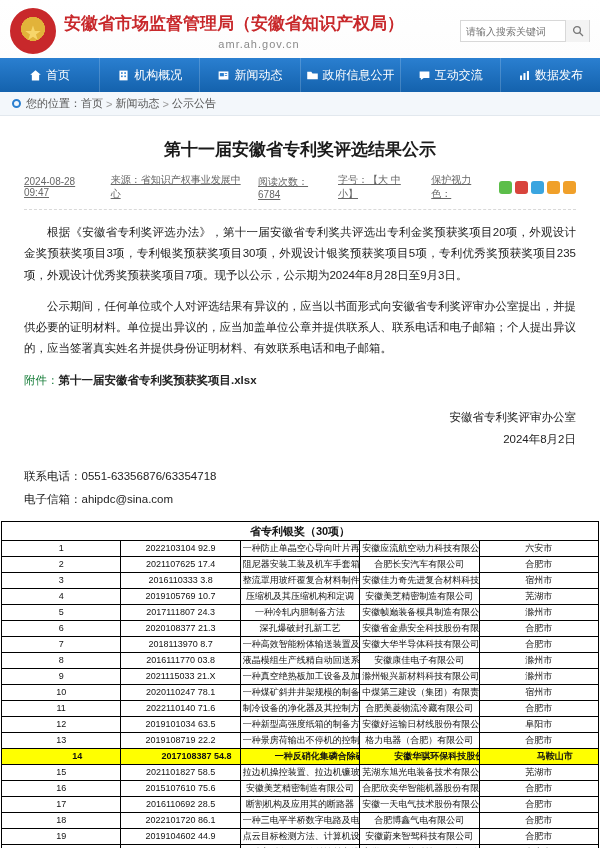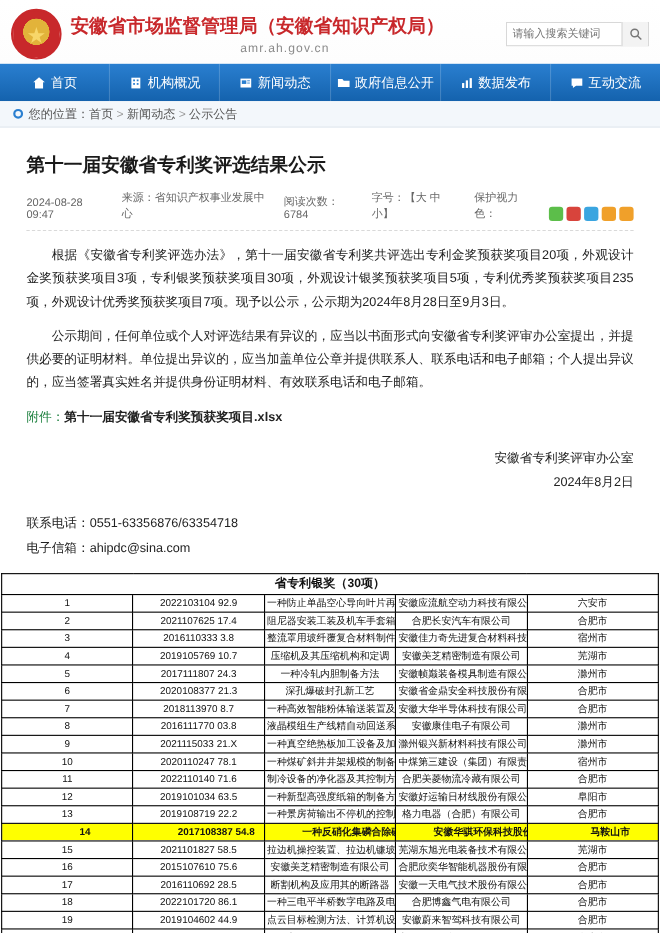--- a/index.html
+++ b/index.html
@@ -113,35 +113,37 @@
   .crumb .dot {
     width: 9px; height: 9px; border-radius: 50%;
     border: 2px solid #2a7fd0; margin-right: 5px;
   }
   .crumb a { color: #555; text-decoration: none; }
   .crumb .sep { margin: 0 3px; color: #999; }
 
   
   .article { padding: 14px 24px 0 24px; }
   .art-title {
+    text-align: center;
     font-size: 17px;
     font-weight: bold;
     color: #1a1a1a;
     margin: 8px 0 12px 0;
   }
   .meta {
     display: flex;
-    align-items: flex-end;
+    align-items: center;
     justify-content: center;
     gap: 8px;
     font-size: 10px;
     color: #666;
     border-bottom: 1px dashed #d9d9d9;
     padding-bottom: 8px;
     flex-wrap: nowrap;
+    text-decoration: underline;
   }
   .meta .font-ctl { color:#666; }
   .meta .prot { color:#666; }
   .icons { display:flex; gap:3px; align-items:center; }
   .ic {
     width: 13px; height: 13px; border-radius: 3px;
     display:inline-block;
     font-size: 8px; color:#fff; text-align:center; line-height:13px;
     cursor:pointer;
   }
@@ -251,31 +253,31 @@
       <span>新闻动态</span>
     </div>
     <div class="nav-item">
       <svg width="13" height="13" viewBox="0 0 16 16">
           <path d="M1.5 3.5h5l1.5 2h6.5v7h-13z" fill="#fff"></path>
         </svg>
       <span>政府信息公开</span>
     </div>
     <div class="nav-item">
       <svg width="13" height="13" viewBox="0 0 16 16">
+          <path d="M2 3h12v8H7l-3.5 2.5V11H2z" fill="#fff"></path>
+        </svg>
+      <span>互动交流</span>
+    </div>
+    <div class="nav-item">
+      <svg width="13" height="13" viewBox="0 0 16 16">
           <rect x="2.5" y="8" width="2.5" height="5.5" fill="#fff"></rect>
           <rect x="6.7" y="5" width="2.5" height="8.5" fill="#fff"></rect>
           <rect x="11" y="2.5" width="2.5" height="11" fill="#fff"></rect>
         </svg>
       <span>数据发布</span>
-    </div>
-    <div class="nav-item">
-      <svg width="13" height="13" viewBox="0 0 16 16">
-          <path d="M2 3h12v8H7l-3.5 2.5V11H2z" fill="#fff"></path>
-        </svg>
-      <span>互动交流</span>
     </div>
   </div>
 
   <div class="crumb">
     <span class="dot"></span>
     <span>您的位置：</span>
     <a href="#">首页</a>
     <span class="sep">&gt;</span>
     <a href="#">新闻动态</a>
     <span class="sep">&gt;</span>

